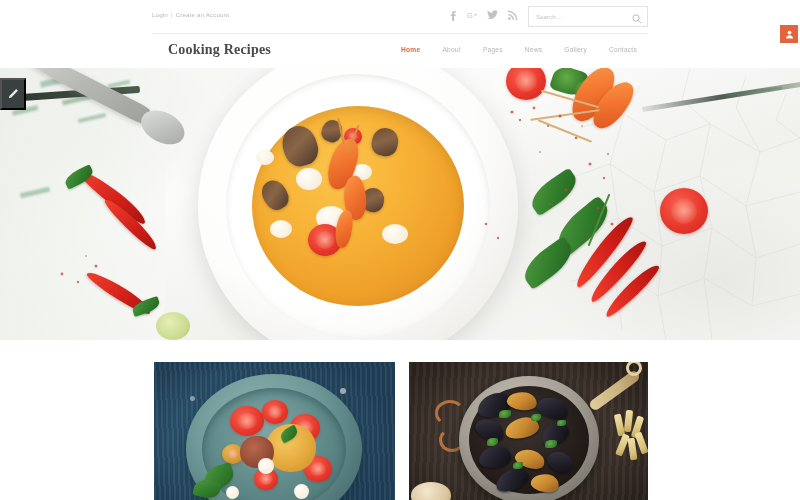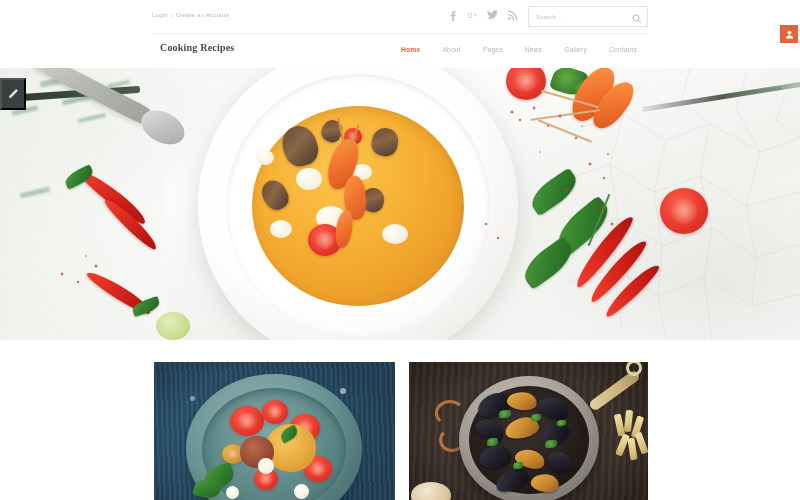--- a/index.html
+++ b/index.html
@@ -64,23 +64,23 @@
 
   
   .header {
     position: absolute; left: 0; top: 34px; width: 800px; height: 34px;
     background: #fff;
   }
   .header-inner {
     position: absolute; left: 152px; top: 0; width: 496px; height: 34px;
   }
   .logo {
-    position: absolute; left: 8px; top: 8px;
+    position: absolute; left: 16px; top: 8px;
     font-family: "Liberation Serif", serif;
-    font-size: 10px; font-weight: 700; color: #4a4a4a;
+    font-size: 14px; font-weight: 700; color: #4a4a4a;
     letter-spacing: .2px; white-space: nowrap;
   }
   .nav {
     position: absolute; right: 0; top: 12px;
     display: flex; align-items: center; gap: 0;
     white-space: nowrap;
   }
   .nav a {
     font-size: 6.6px; color: #b5b5b5; text-decoration: none;
     padding: 0 11px; letter-spacing: .25px;

